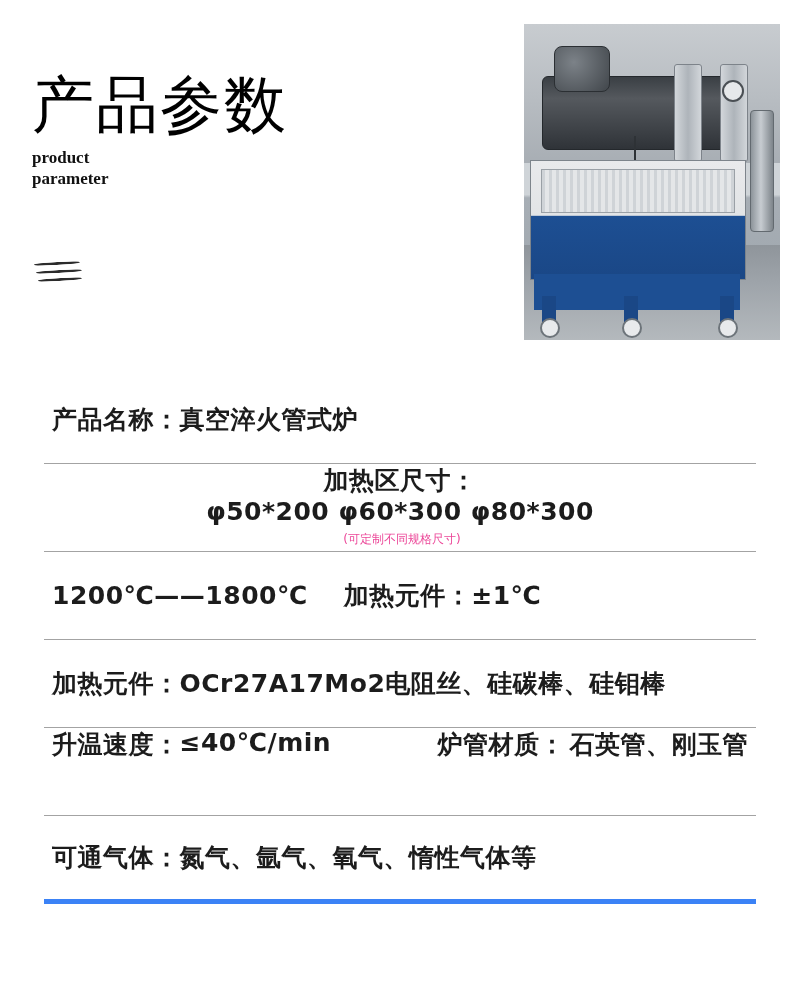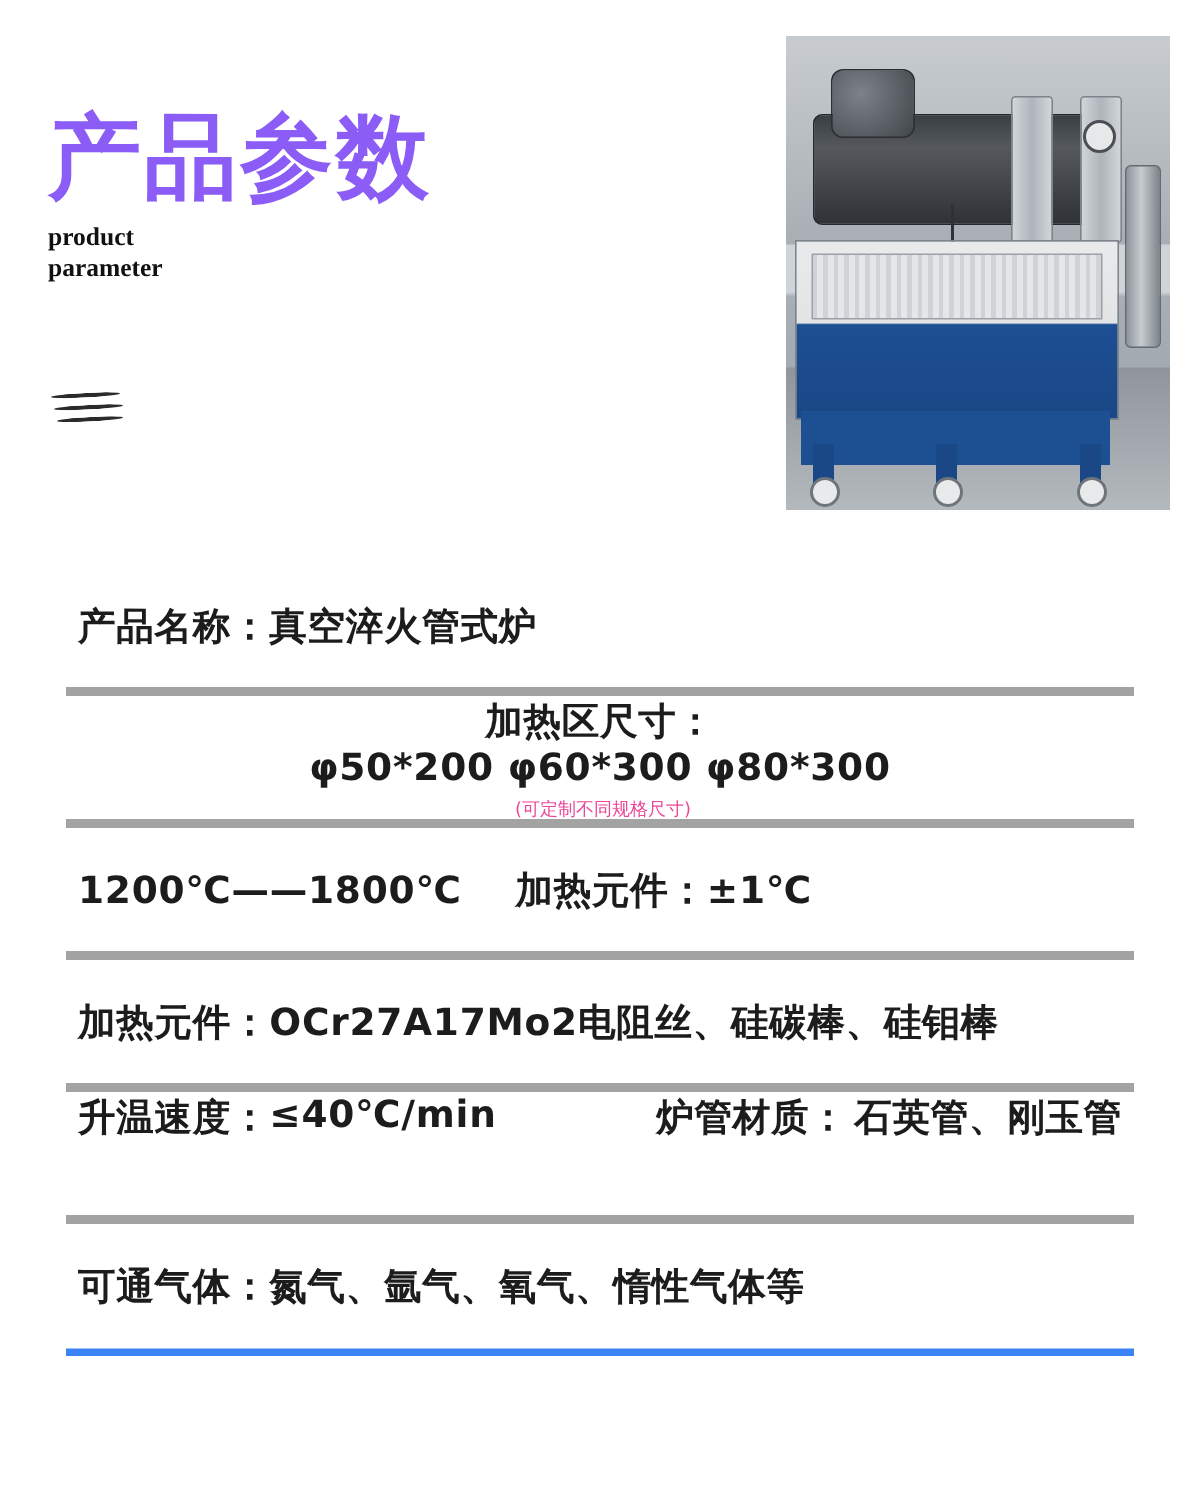--- a/index.html
+++ b/index.html
@@ -31,24 +31,24 @@
   .title-block {
     position: absolute;
     left: 32px;
     top: 72px;
     width: 420px;
   }
 
   .title-cn {
     font-family: "DejaVu Sans", "Liberation Sans", sans-serif;
     font-size: 62px;
-    font-weight: 700;
+    font-weight: 400;
     letter-spacing: 2px;
     line-height: 1.05;
-    color: #8b5cf6;
+    color: #000000;
     margin: 0;
     white-space: nowrap;
   }
 
   .title-en {
     margin-top: 10px;
     font-family: "Liberation Serif", serif;
     font-size: 17px;
     font-weight: 700;
     line-height: 1.25;
@@ -166,21 +166,21 @@
     width: 800px;
     padding: 0 44px;
     box-sizing: border-box;
   }
 
   .spec-row {
     position: relative;
     min-height: 88px;
     display: flex;
     align-items: center;
-    border-bottom: 6px solid #a3a3a3;
+    border-bottom: 1px solid #a3a3a3;
     box-sizing: border-box;
     padding: 0 8px;
   }
   .spec-row:last-child { border-bottom: 5px solid #3b82f6; }
 
   .spec-text {
     font-family: "DejaVu Sans", "Liberation Sans", sans-serif;
     font-size: 25px;
     font-weight: 700;
     color: #1c1c1c;

